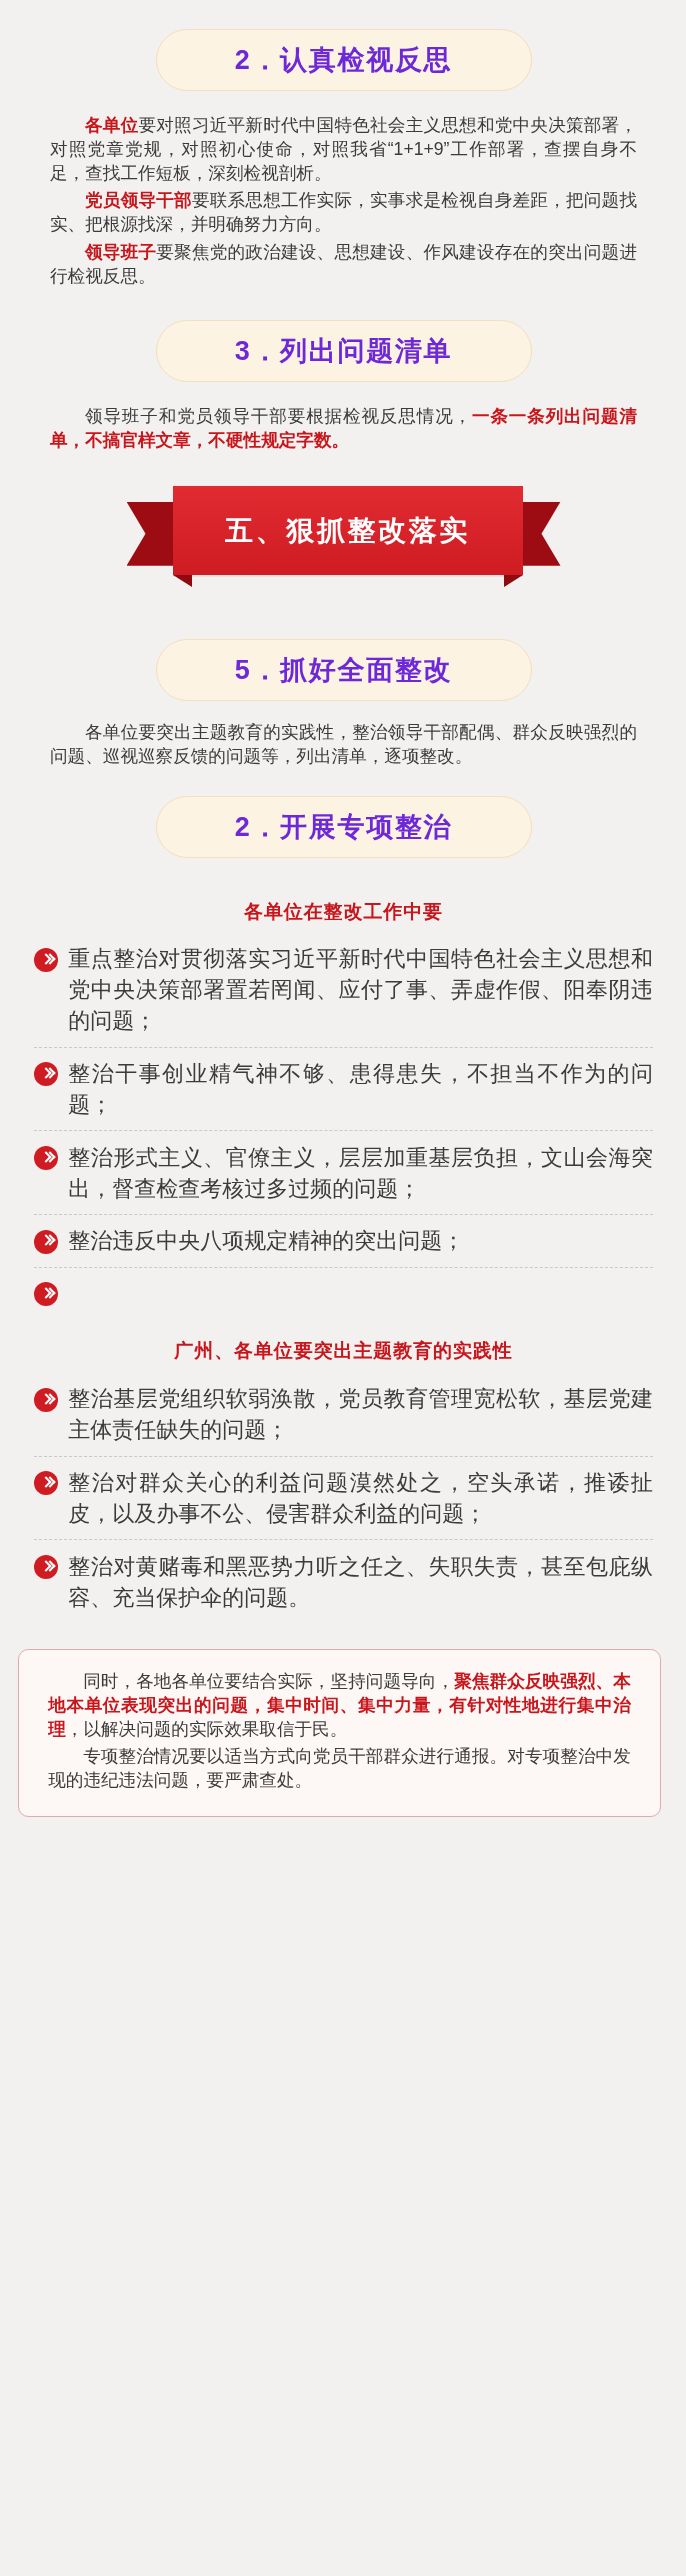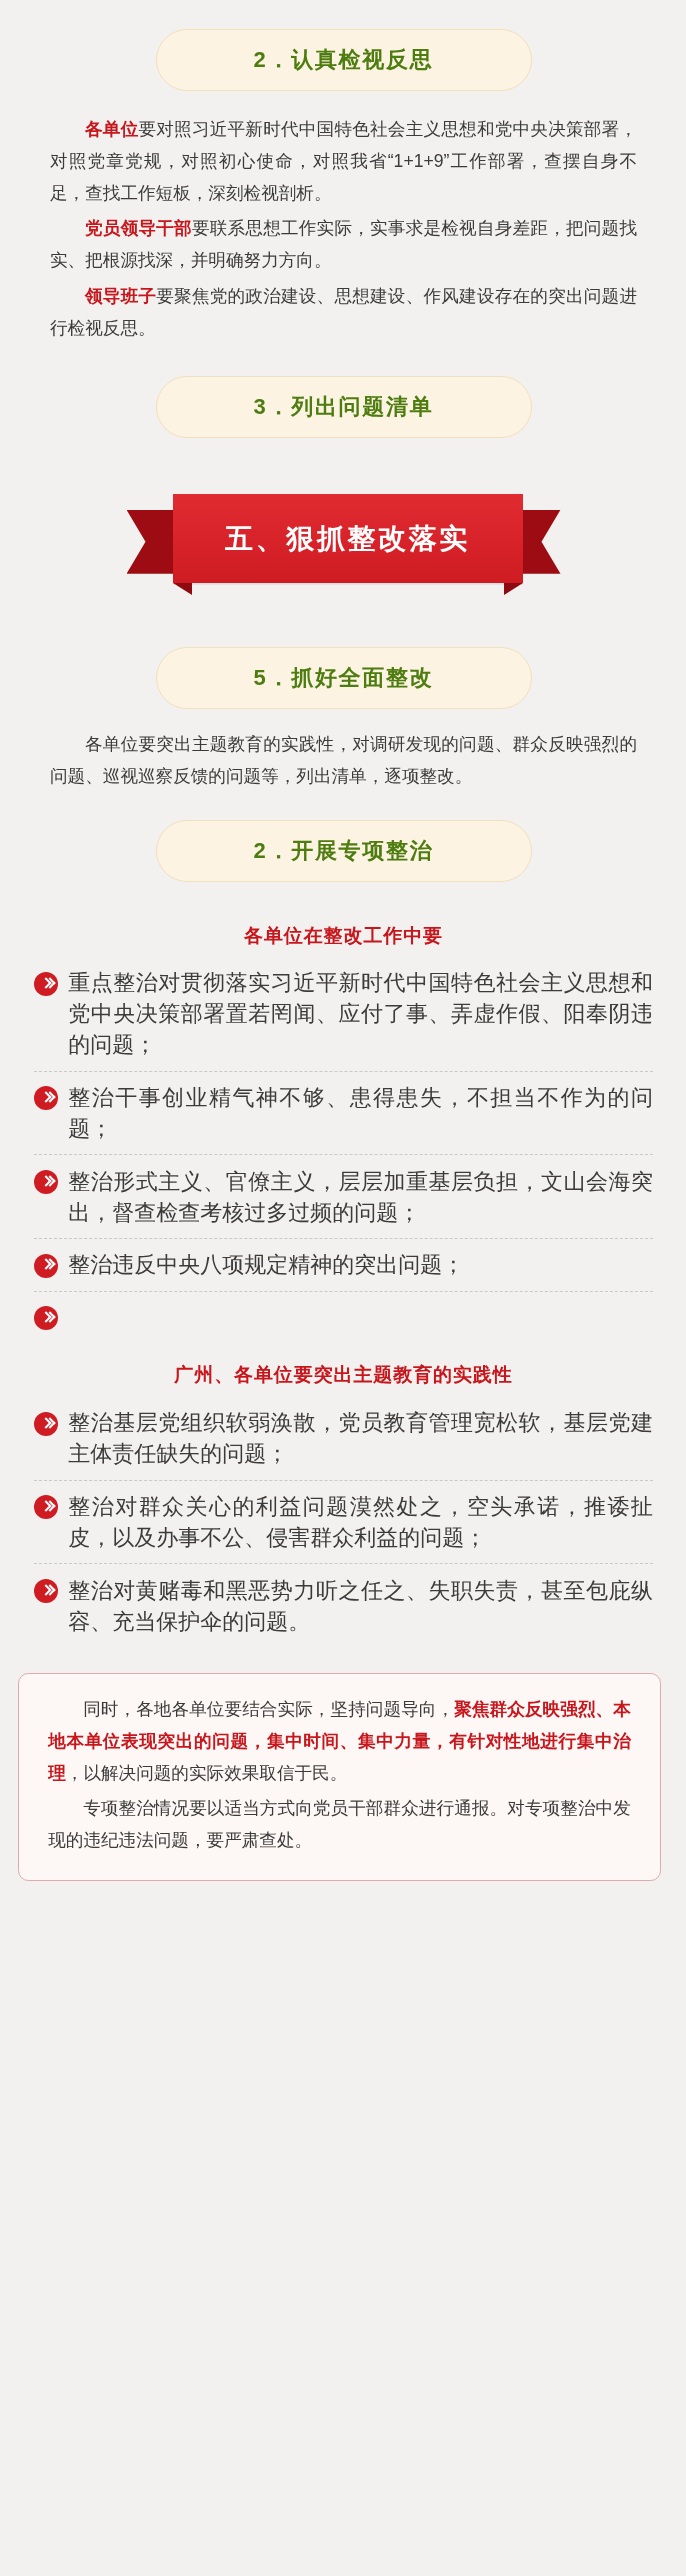--- a/index.html
+++ b/index.html
@@ -23,32 +23,32 @@
     width:376px;
     height:62px;
     background:#fdf3e2;
     border:1.7px solid #f0e0bd;
     border-radius:31px;
     display:flex;
     align-items:center;
     justify-content:center;
   }
   .pill-text {
-    font-size:22px;
+    font-size:27px;
     font-weight:bold;
-    color:#4d7c0f;
+    color:#6d28d9;
     letter-spacing:1.7px;
   }
   .pill-wrap { padding:29px 0 22px 0; }
   .pill-wrap.tight { padding:24px 0 19px 0; }
 
   
   .para {
     font-size:17.6px;
-    line-height:32px;
+    line-height:24px;
     color:#3b3b3b;
     margin:0 50px 3.4px 50px;
     text-align:justify;
     text-indent:35px;
   }
   .redb { color:#c8161d; font-weight:bold; }
 
   
   .ribbon-area {
     position:relative;
@@ -180,39 +180,42 @@
   <p class="para">
     <span class="redb">领导班子</span><span>要聚焦党的政治建设、思想建设、作风建设存在的突出问题进行检视反思。</span>
   </p>
 
   <div class="pill-wrap">
     <div class="pill">
       <span class="pill-text">3．列出问题清单</span>
     </div>
   </div>
 
+  <p class="para">
+    <span>领导班子和党员领导干部要根据检视反思情况，</span><span class="redb">一条一条列出问题清单，不搞官样文章，不硬性规定字数。</span>
+  </p>
 
   <div class="ribbon-area">
     <div class="ribbon-wrap">
       <div class="rib-tail left"></div>
       <div class="rib-tail right"></div>
       <div class="rib-main">
         <span class="rib-text">五、狠抓整改落实</span>
       </div>
     </div>
   </div>
 
   <div class="pill-wrap tight">
     <div class="pill">
       <span class="pill-text">5．抓好全面整改</span>
     </div>
   </div>
 
   <p class="para">
-    <span>各单位要突出主题教育的实践性，对调研发现的问题、群众反映强烈的问题、巡视巡察反馈的问题等，列出清单，逐项整改。</span>
+    <span>各单位要突出主题教育的实践性，整治领导干部配偶、群众反映强烈的问题、巡视巡察反馈的问题等，列出清单，逐项整改。</span>
   </p>
 
   <div class="pill-wrap tight">
     <div class="pill">
       <span class="pill-text">2．开展专项整治</span>
     </div>
   </div>
 
   <div class="subhead">各单位在整改工作中要</div>
 

